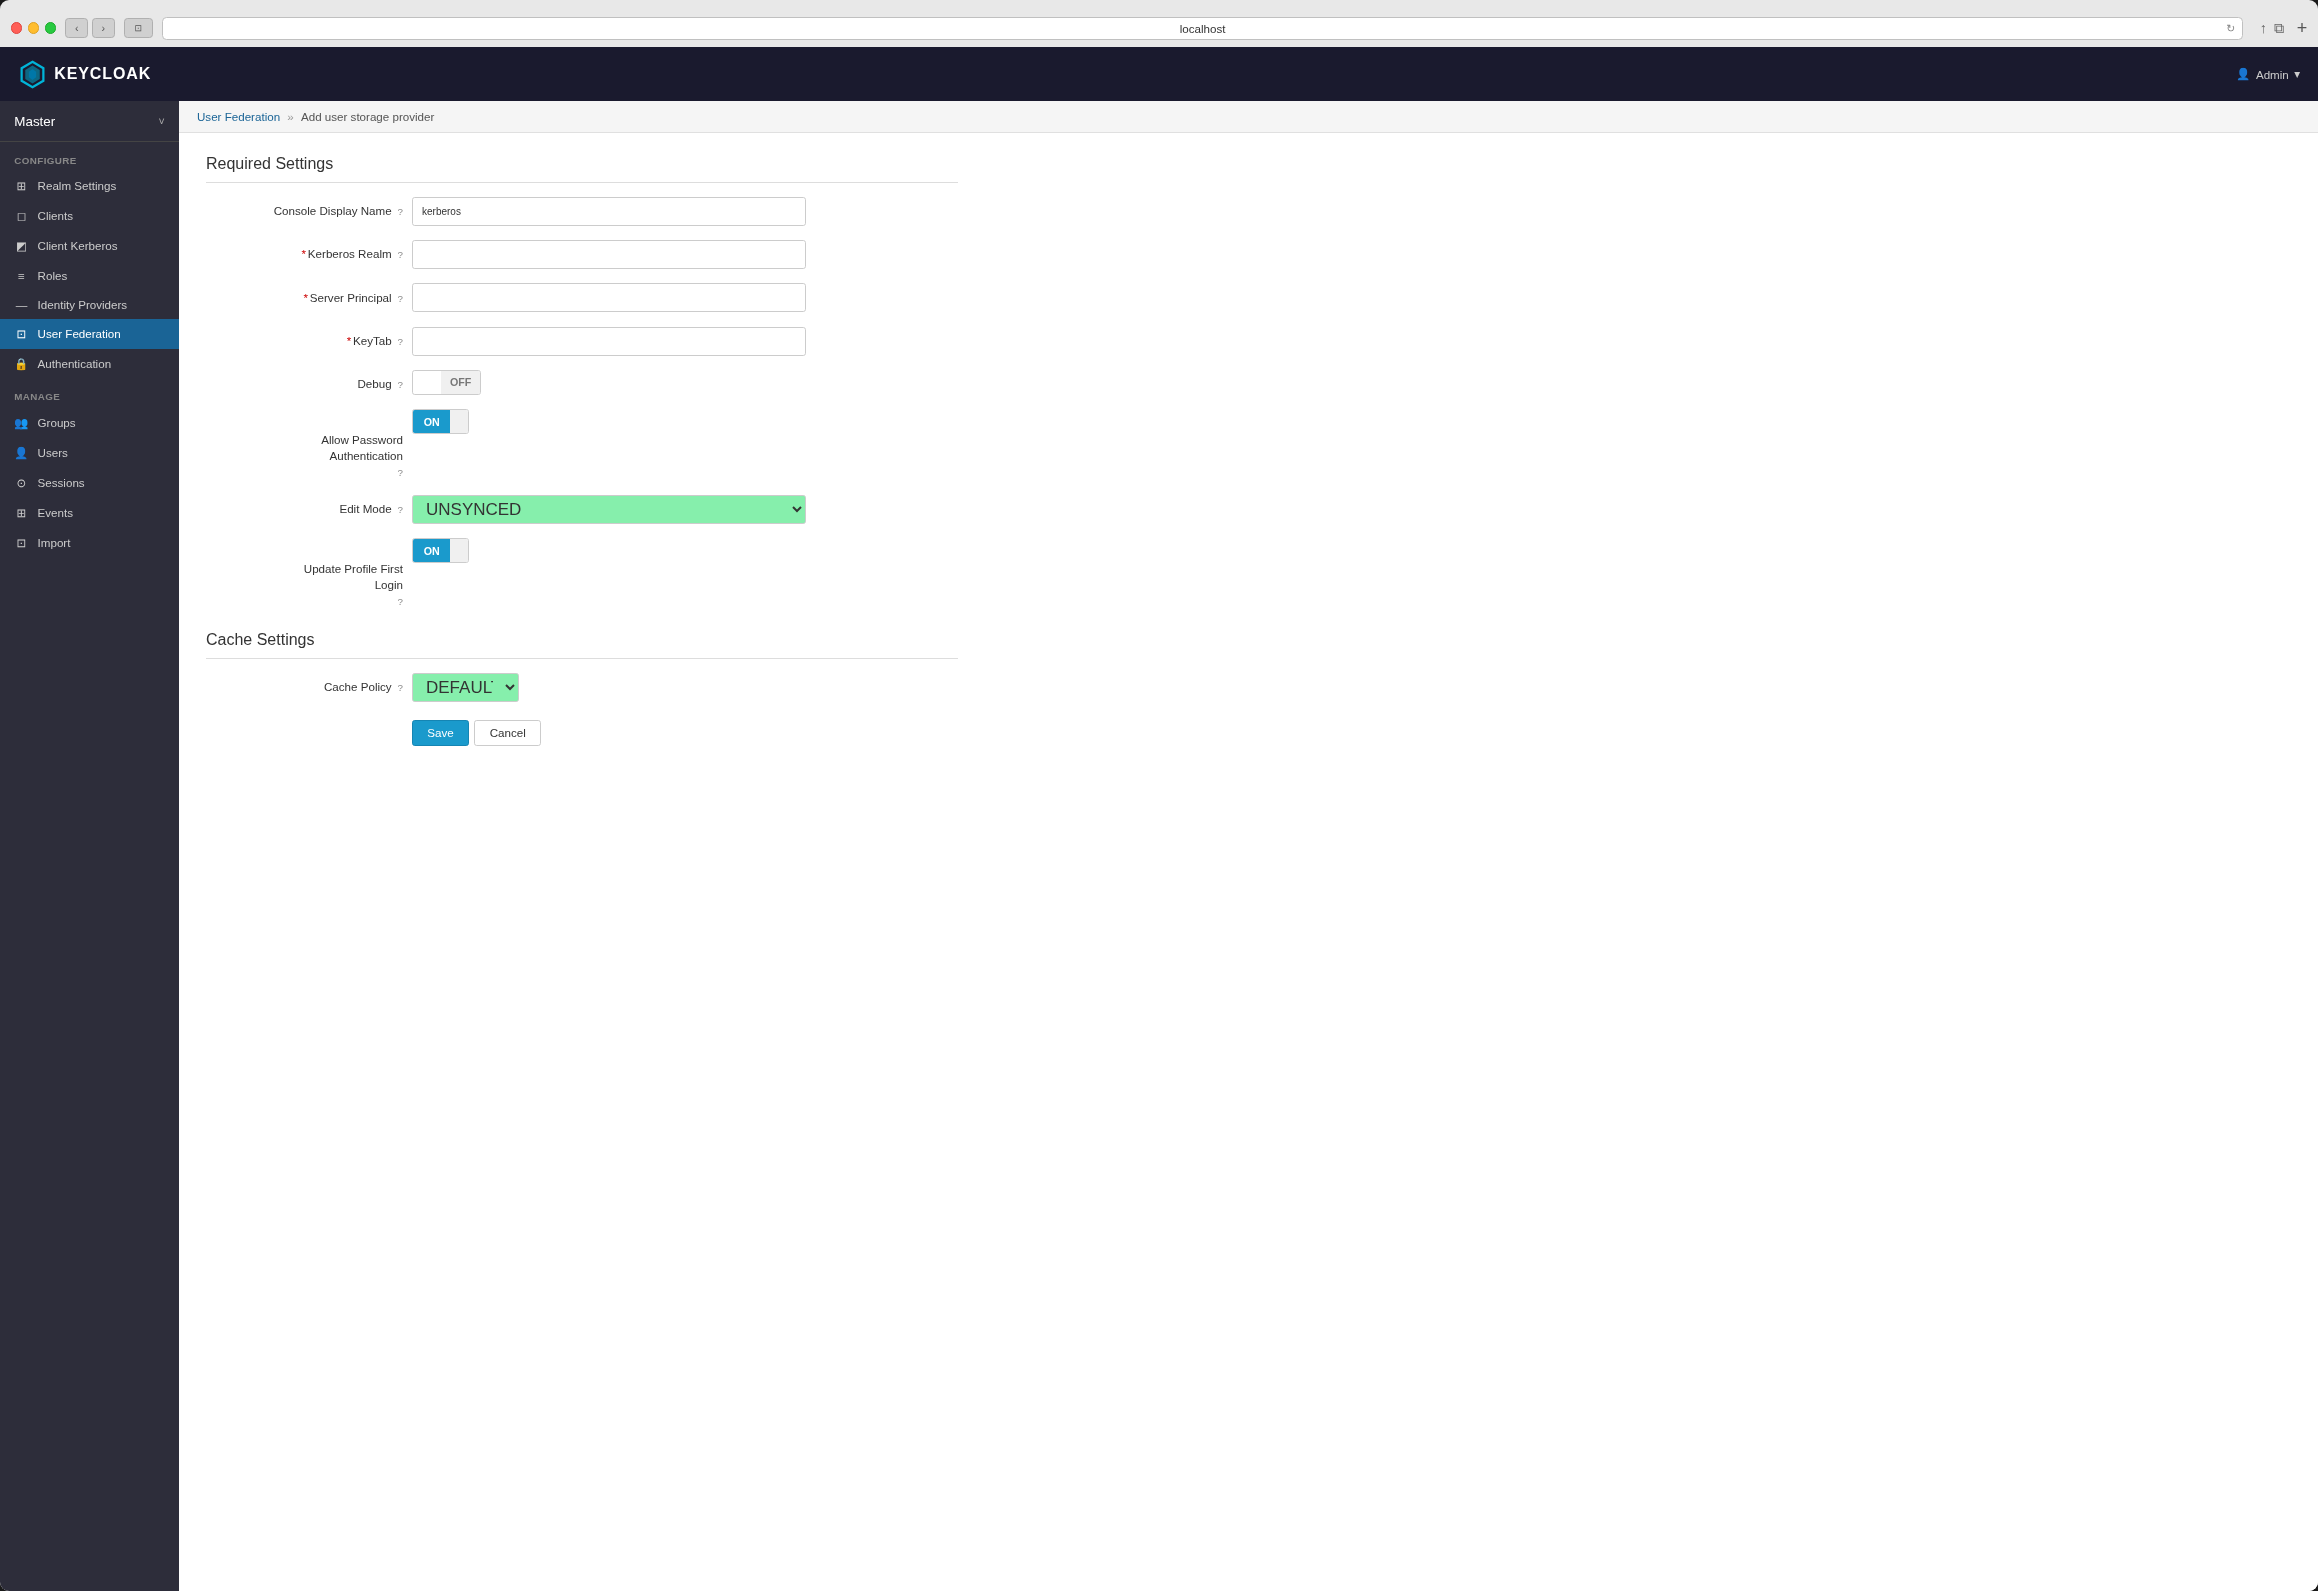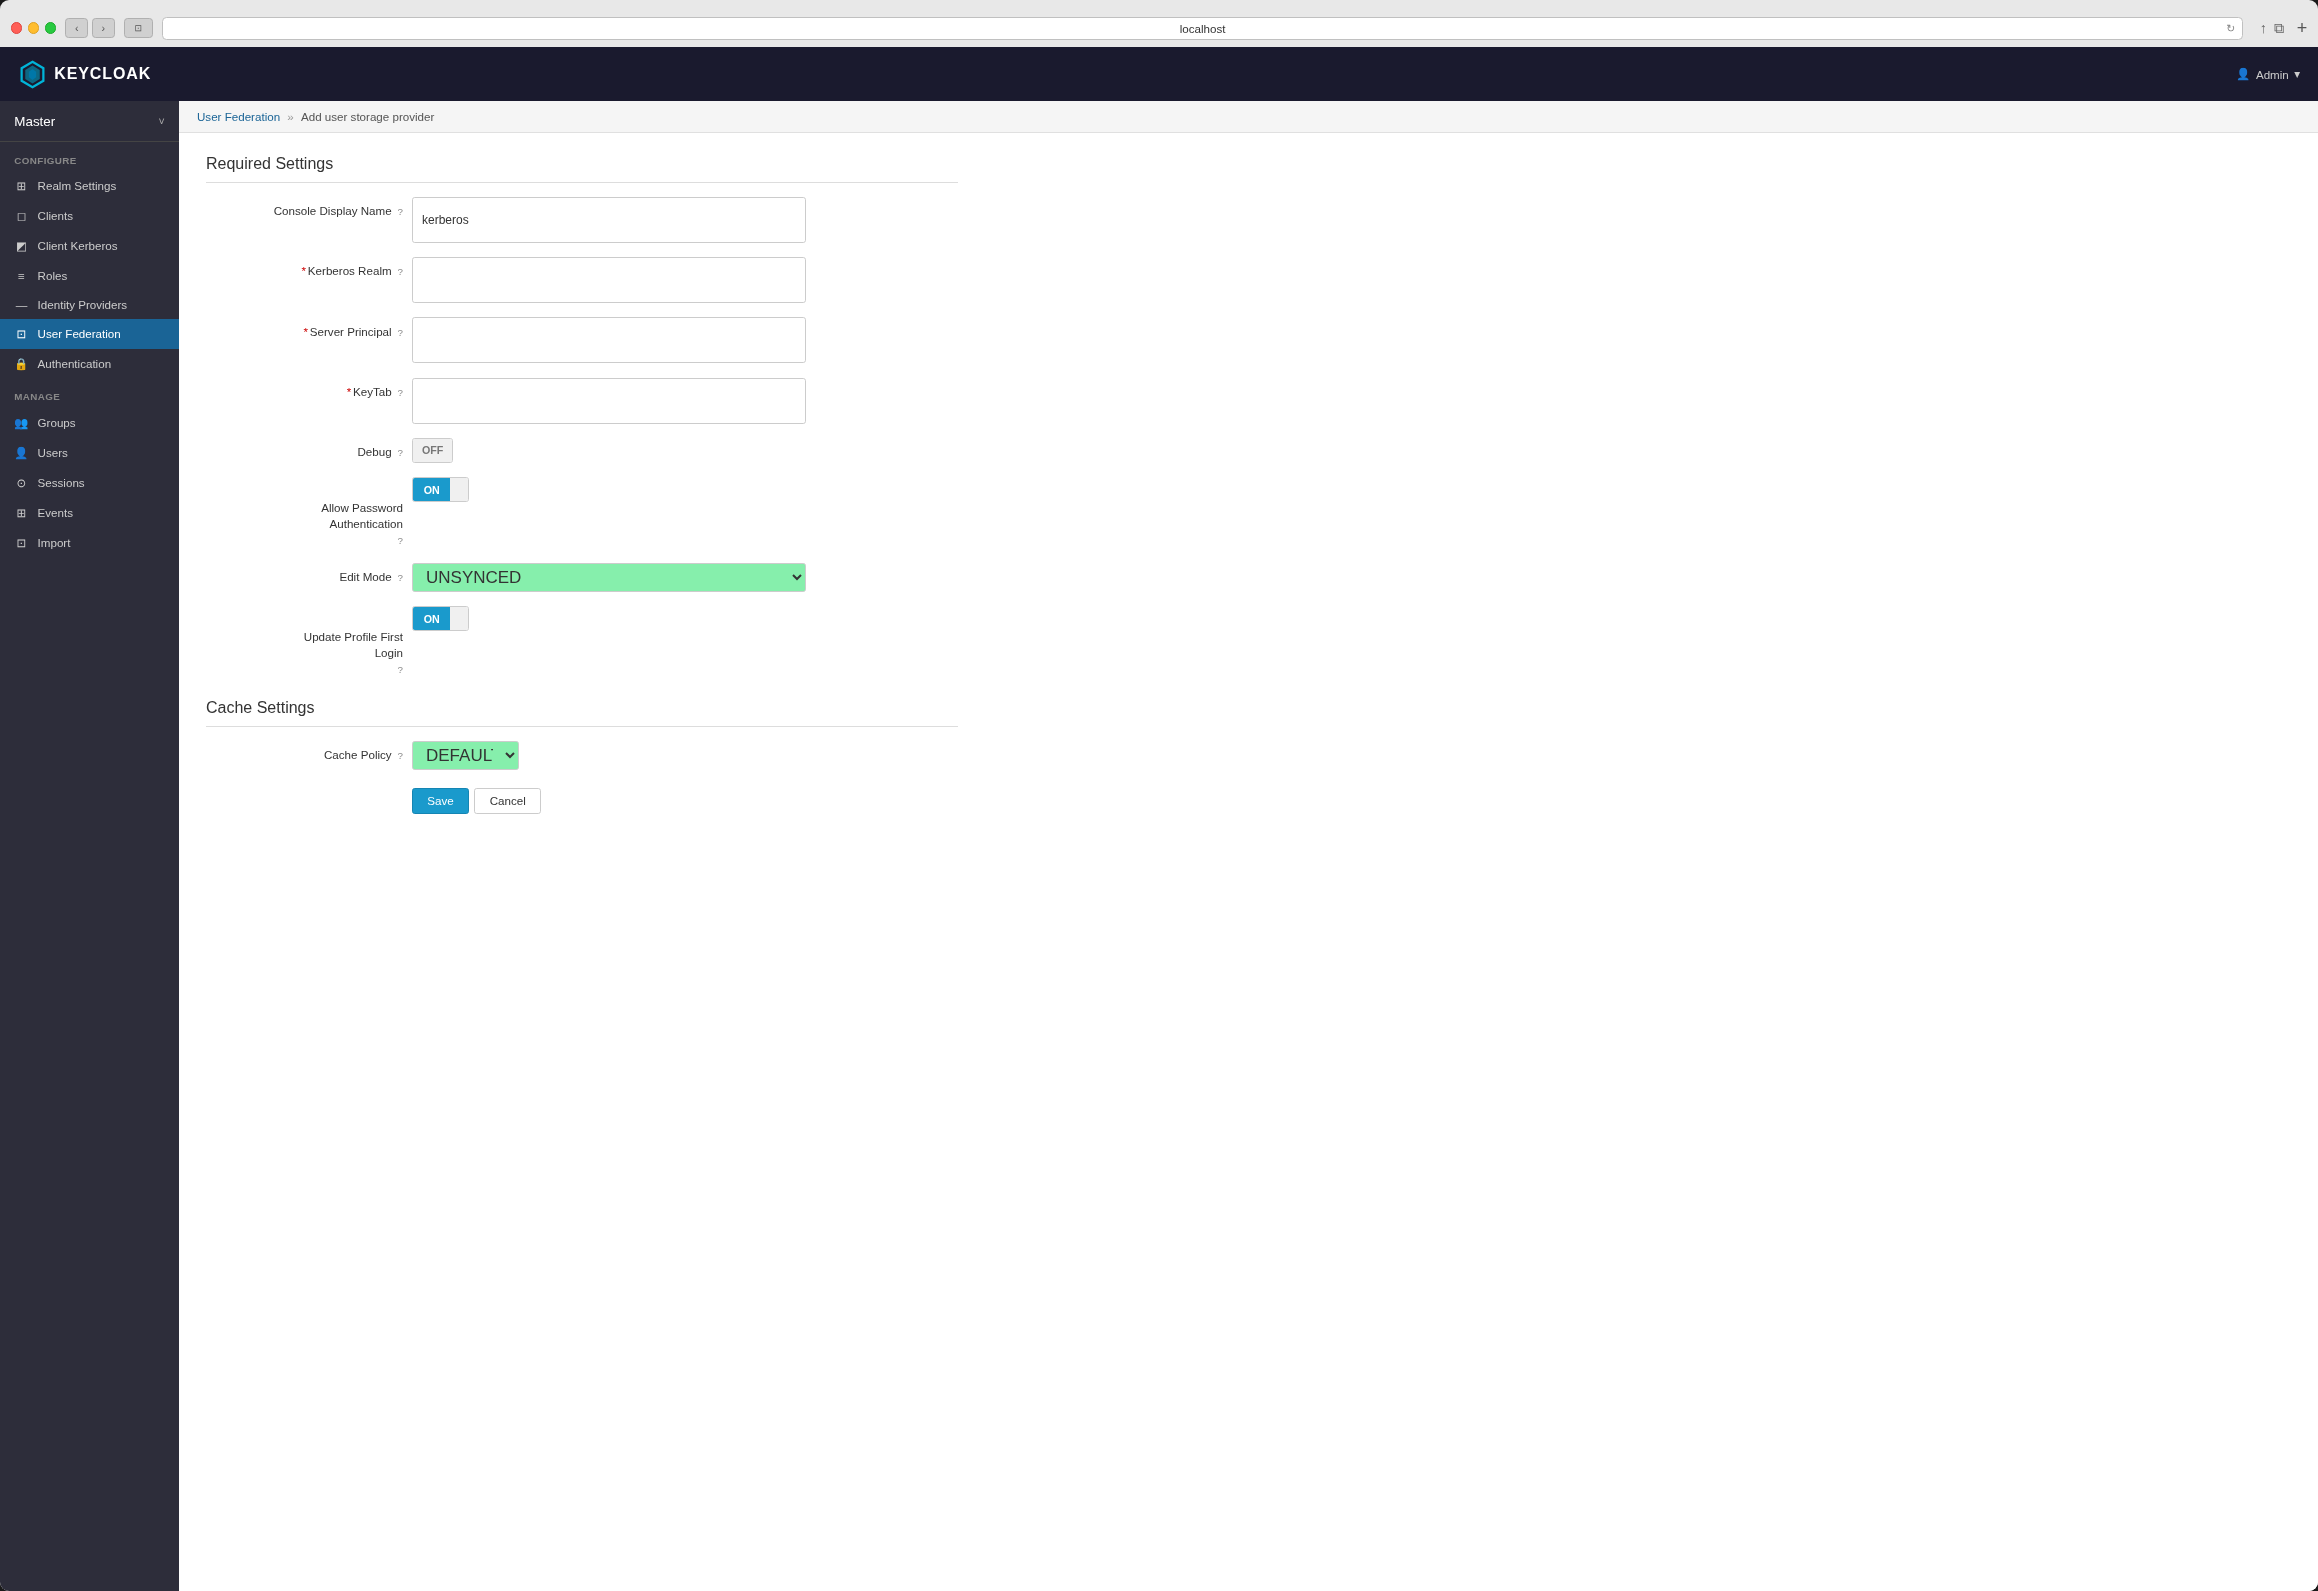--- a/index.html
+++ b/index.html
@@ -267,25 +267,25 @@
     }
     .form-label .help-icon {
       color: #888;
       font-size: 9.8px;
       margin-left: 2.7px;
       cursor: pointer;
     }
     .form-control {
       flex: 1;
       max-width: 394px;
-      height: 46px;
+      height: 29px;
       border: 0.9px solid #ccc;
       border-radius: 2.7px;
       padding: 0 9px;
-      font-size: 12px;
+      font-size: 10px;
       color: #333;
       outline: none;
       background: white;
     }
 
     
     .toggle-container {
       display: flex;
       align-items: center;
     }
@@ -322,20 +322,21 @@
       border: 0.9px solid #ccc;
     }
     .toggle-off-state .toggle-off-label {
       background: #f0f0f0;
       color: #777;
       padding: 0 9px;
       display: flex;
       align-items: center;
       font-size: 10.7px;
       font-weight: 600;
+      margin-left: 28px;
     }
 
     
     .form-select {
       flex: 1;
       max-width: 394px;
       height: 29px;
       border: 0.9px solid #ccc;
       border-radius: 2.7px;
       padding: 0 9px;

